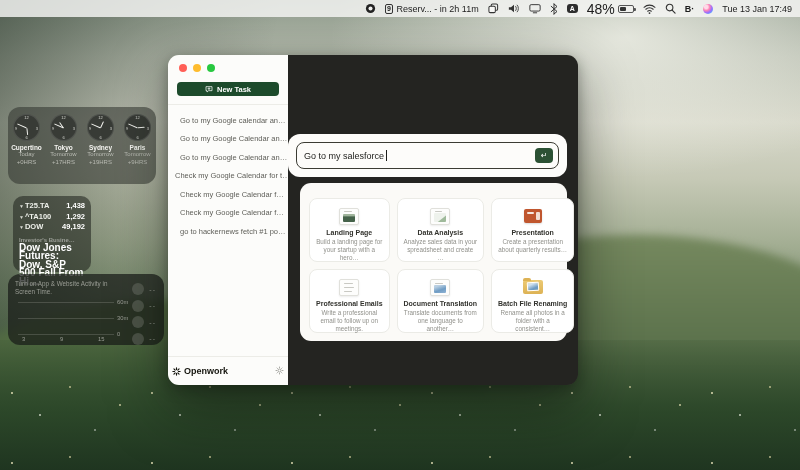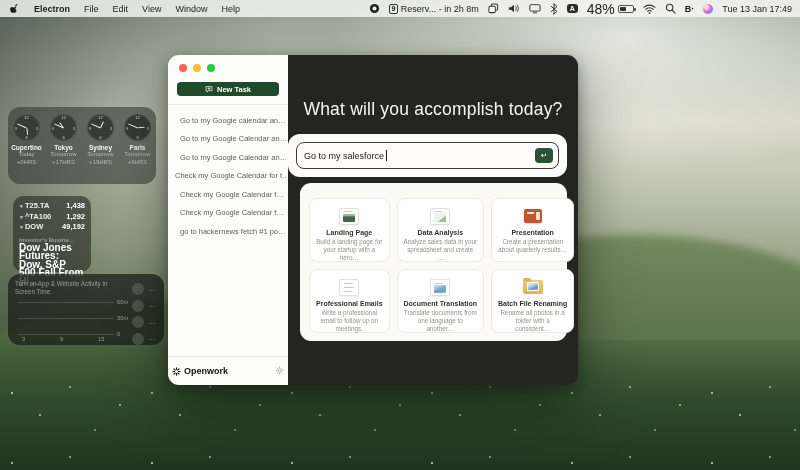--- a/index.html
+++ b/index.html
@@ -120,43 +120,30 @@
 </head>
 <body>
 
 <div class="desktop">
   <div class="hill1"></div>
   <div class="hill2"></div>
   <div class="meadow"></div>
   <div class="flowers"></div>
 
   <div class="menubar">
-    <div class="left">
-      <span class="mb-ic">
-        <svg width="10" height="12" viewBox="0 0 16 18">
-            <path fill="#1c1c1c" d="M11.6.8c-.9.1-1.9.7-2.5 1.4-.5.6-1 1.6-.8 2.5 1 0 2-.5 2.6-1.3.6-.7.9-1.6.7-2.6zM8.9 5.6c-1.3 0-2.3.8-3 .8-.7 0-1.6-.8-2.7-.8C1.6 5.6.2 6.9.2 9.3c0 1.5.6 3 1.2 4 .6.9 1.2 1.6 2 1.6.8 0 1.1-.5 2.1-.5 1 0 1.2.5 2.1.5.9 0 1.5-.8 2-1.6.7-.9.9-1.8.9-1.9 0 0-1.8-.7-1.8-2.7 0-1.8 1.4-2.6 1.5-2.7-.8-1.2-2.2-1.4-2.6-1.4z"></path>
-          </svg>
-      </span>
-      <span class="appname">Electron</span>
-      <span>File</span>
-      <span>Edit</span>
-      <span>View</span>
-      <span>Window</span>
-      <span>Help</span>
-    </div>
     <div class="right">
       <span class="mb-ic">
         <svg width="11" height="11" viewBox="0 0 12 12">
             <circle cx="6" cy="6" r="5" fill="#222"></circle>
             <circle cx="6" cy="6" r="2.2" fill="#f0f0ee"></circle>
           </svg>
       </span>
       <span style="display:flex;align-items:center;gap:3px">
         <span class="daybox">9</span>
-        <span>Reserv... - in 2h 8m</span>
+        <span>Reserv... - in 2h 11m</span>
       </span>
       <span class="mb-ic">
         <svg width="11" height="11" viewBox="0 0 12 12">
             <rect x="3.5" y="1" width="7" height="7" rx="1.5" fill="none" stroke="#333" stroke-width="1.1"></rect>
             <rect x="1" y="3.5" width="7" height="7" rx="1.5" fill="#f7f7f5" stroke="#333" stroke-width="1.1"></rect>
           </svg>
       </span>
       <span class="mb-ic">
         <svg width="12" height="11" viewBox="0 0 14 12">
             <path d="M1 4.5h2.5L7 1.5v9L3.5 7.5H1z" fill="#333"></path>
@@ -380,21 +367,20 @@
               <g fill="none" stroke="#8d8d87" stroke-width="1">
                 <circle cx="6" cy="6" r="2"></circle>
                 <path d="M6 .8v2M6 9.2v2M.8 6h2M9.2 6h2M2.3 2.3l1.4 1.4M8.3 8.3l1.4 1.4M9.7 2.3L8.3 3.7M3.7 8.3l-1.4 1.4"></path>
               </g>
             </svg>
         </span>
       </div>
     </div>
 
     <div class="mainpanel">
-      <div class="headline">What will you accomplish today?</div>
       <div class="inputcard">
         <div class="inputfield">
           <span class="inputtext">Go to my salesforce</span>
           <span class="caret"></span>
           <button class="sendbtn">↵</button>
         </div>
       </div>
       <div class="prompts">
         <div class="cardgrid">
           <div class="pcard">

